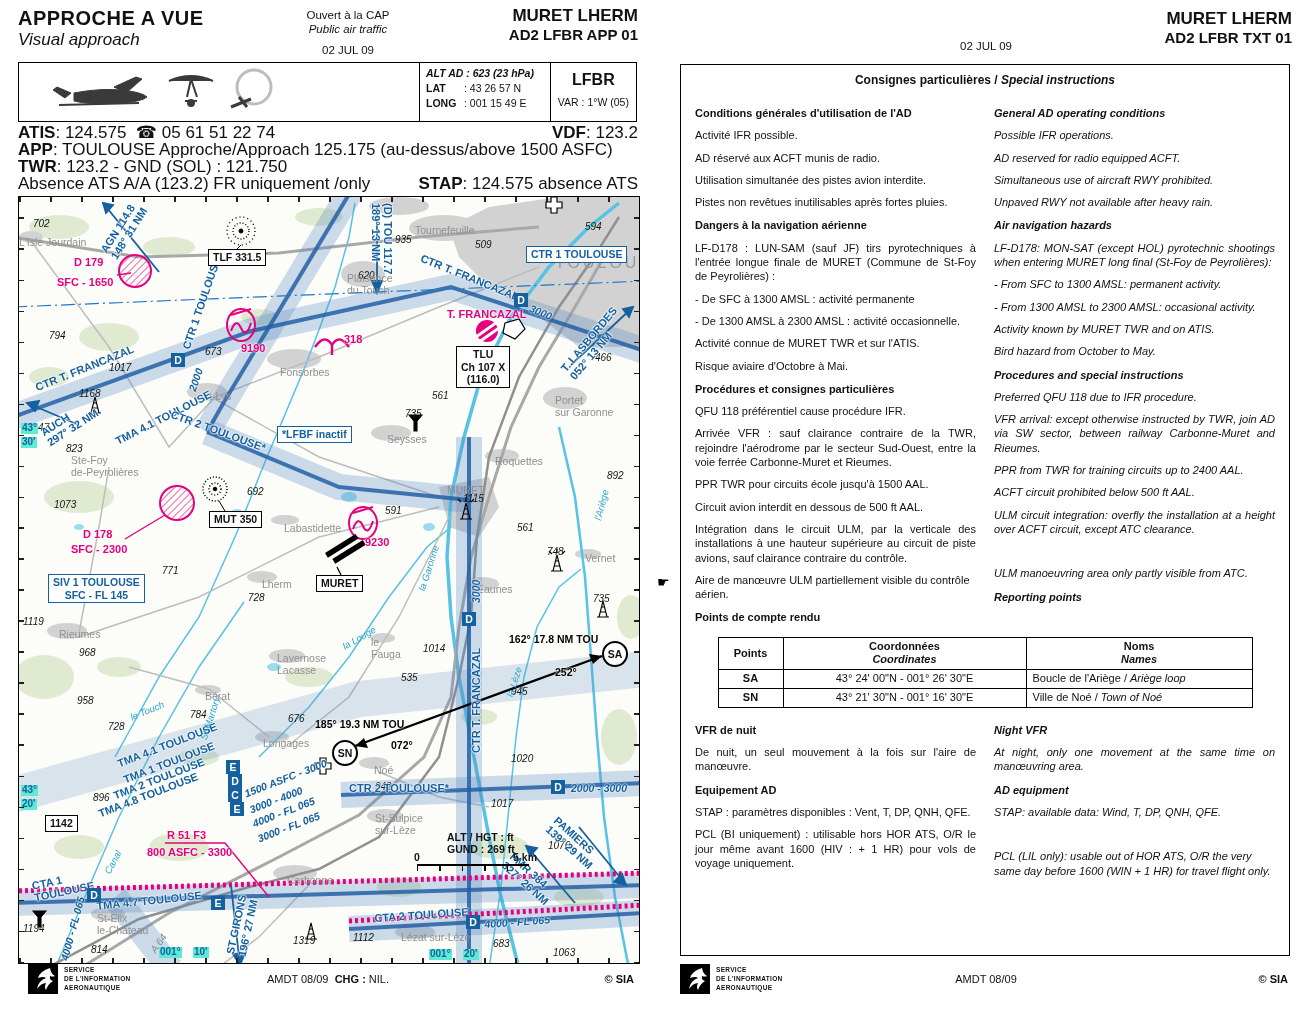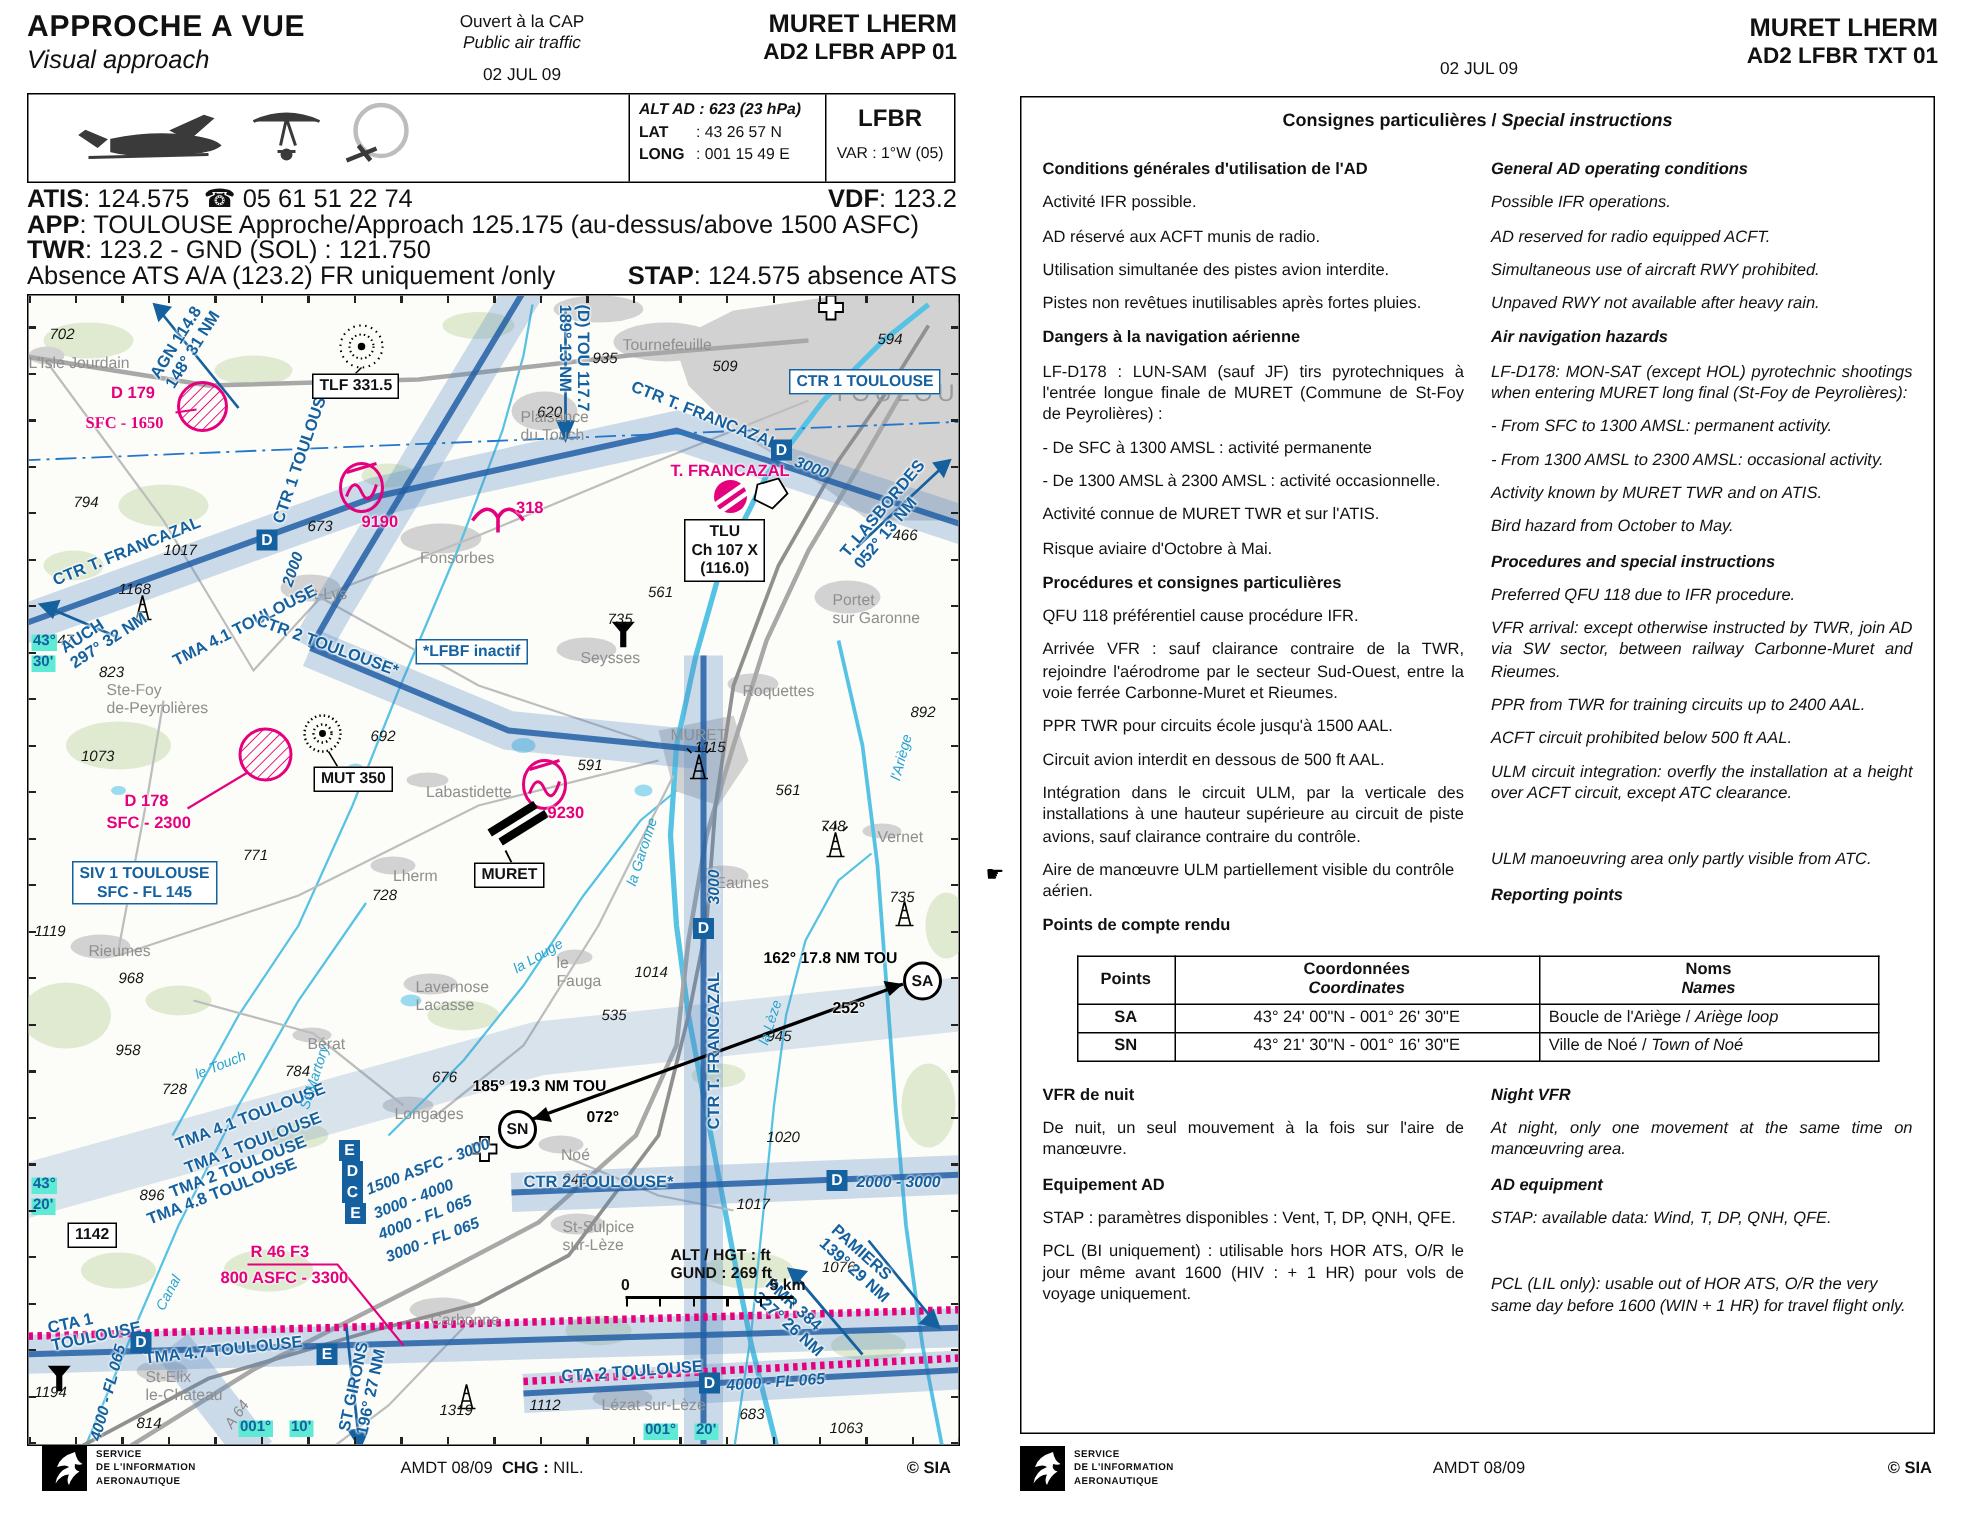--- a/index.html
+++ b/index.html
@@ -525,28 +525,28 @@
         <div class="ml asi" style="left: 552px; top: 586px;">2000 - 3000</div>
         <div class="ml as" style="left: 355px; top: 716px; transform: rotate(-4deg);">CTA 2 TOULOUSE</div>
         <div class="ml asi" style="left: 465px; top: 722px; transform: rotate(-4deg);">4000 - FL 065</div>
         <div class="ml as" style="left: 452px; top: 556px; transform: rotate(-90deg);">CTR T. FRANCAZAL</div>
         <div class="ml asi" style="left: 452px; top: 406px; transform: rotate(-90deg);">3000</div>
         <div class="ml bk" style="left: 490px; top: 437px;">162° 17.8 NM TOU</div>
         <div class="ml bk" style="left: 296px; top: 522px;">185° 19.3 NM TOU</div>
         <div class="ml bk" style="left: 372px; top: 543px;">072°</div>
         <div class="ml bk" style="left: 536px; top: 470px;">252°</div>
         <div class="ml mg" style="left: 55px; top: 60px;">D 179</div>
-        <div class="ml mg" style="left: 38px; top: 80px; font-family: Liberation Serif, serif;">SFC - 1650</div>
+        <div class="ml mg" style="left: 38px; top: 80px;">SFC - 1650</div>
         <div class="ml mg" style="left: 64px; top: 332px;">D 178</div>
         <div class="ml mg" style="left: 52px; top: 347px;">SFC - 2300</div>
         <div class="ml mg" style="left: 222px; top: 146px;">9190</div>
         <div class="ml mg" style="left: 325px; top: 137px;">318</div>
         <div class="ml mg" style="left: 346px; top: 340px;">9230</div>
         <div class="ml mg" style="left: 428px; top: 112px;">T. FRANCAZAL</div>
-        <div class="ml mg" style="left: 148px; top: 633px;">R 46 F3</div>
+        <div class="ml mg" style="left: 148px; top: 633px;">R 51 F3</div>
         <div class="ml mg" style="left: 128px; top: 650px;">800 ASFC - 3300</div>
         <div class="ml rv" style="left: 398px; top: 392px; transform: rotate(-72deg);">la Garonne</div>
         <div class="ml rv" style="left: 574px; top: 322px; transform: rotate(-75deg);">l'Ariège</div>
         <div class="ml rv" style="left: 322px; top: 446px; transform: rotate(-30deg);">la Louge</div>
         <div class="ml rv" style="left: 486px; top: 498px; transform: rotate(-72deg);">la Lèze</div>
         <div class="ml rv" style="left: 110px; top: 516px; transform: rotate(-22deg);">le Touch</div>
         <div class="ml rv" style="left: 180px; top: 541px; transform: rotate(-72deg);">St-Martory</div>
         <div class="ml rv" style="left: 84px; top: 674px; transform: rotate(-62deg);">Canal</div>
         <div class="ml rd" style="left: 130px; top: 752px; transform: rotate(-55deg);">A 64</div>
         <div class="ml ll" style="left: 2px; top: 226px;">43°</div>

